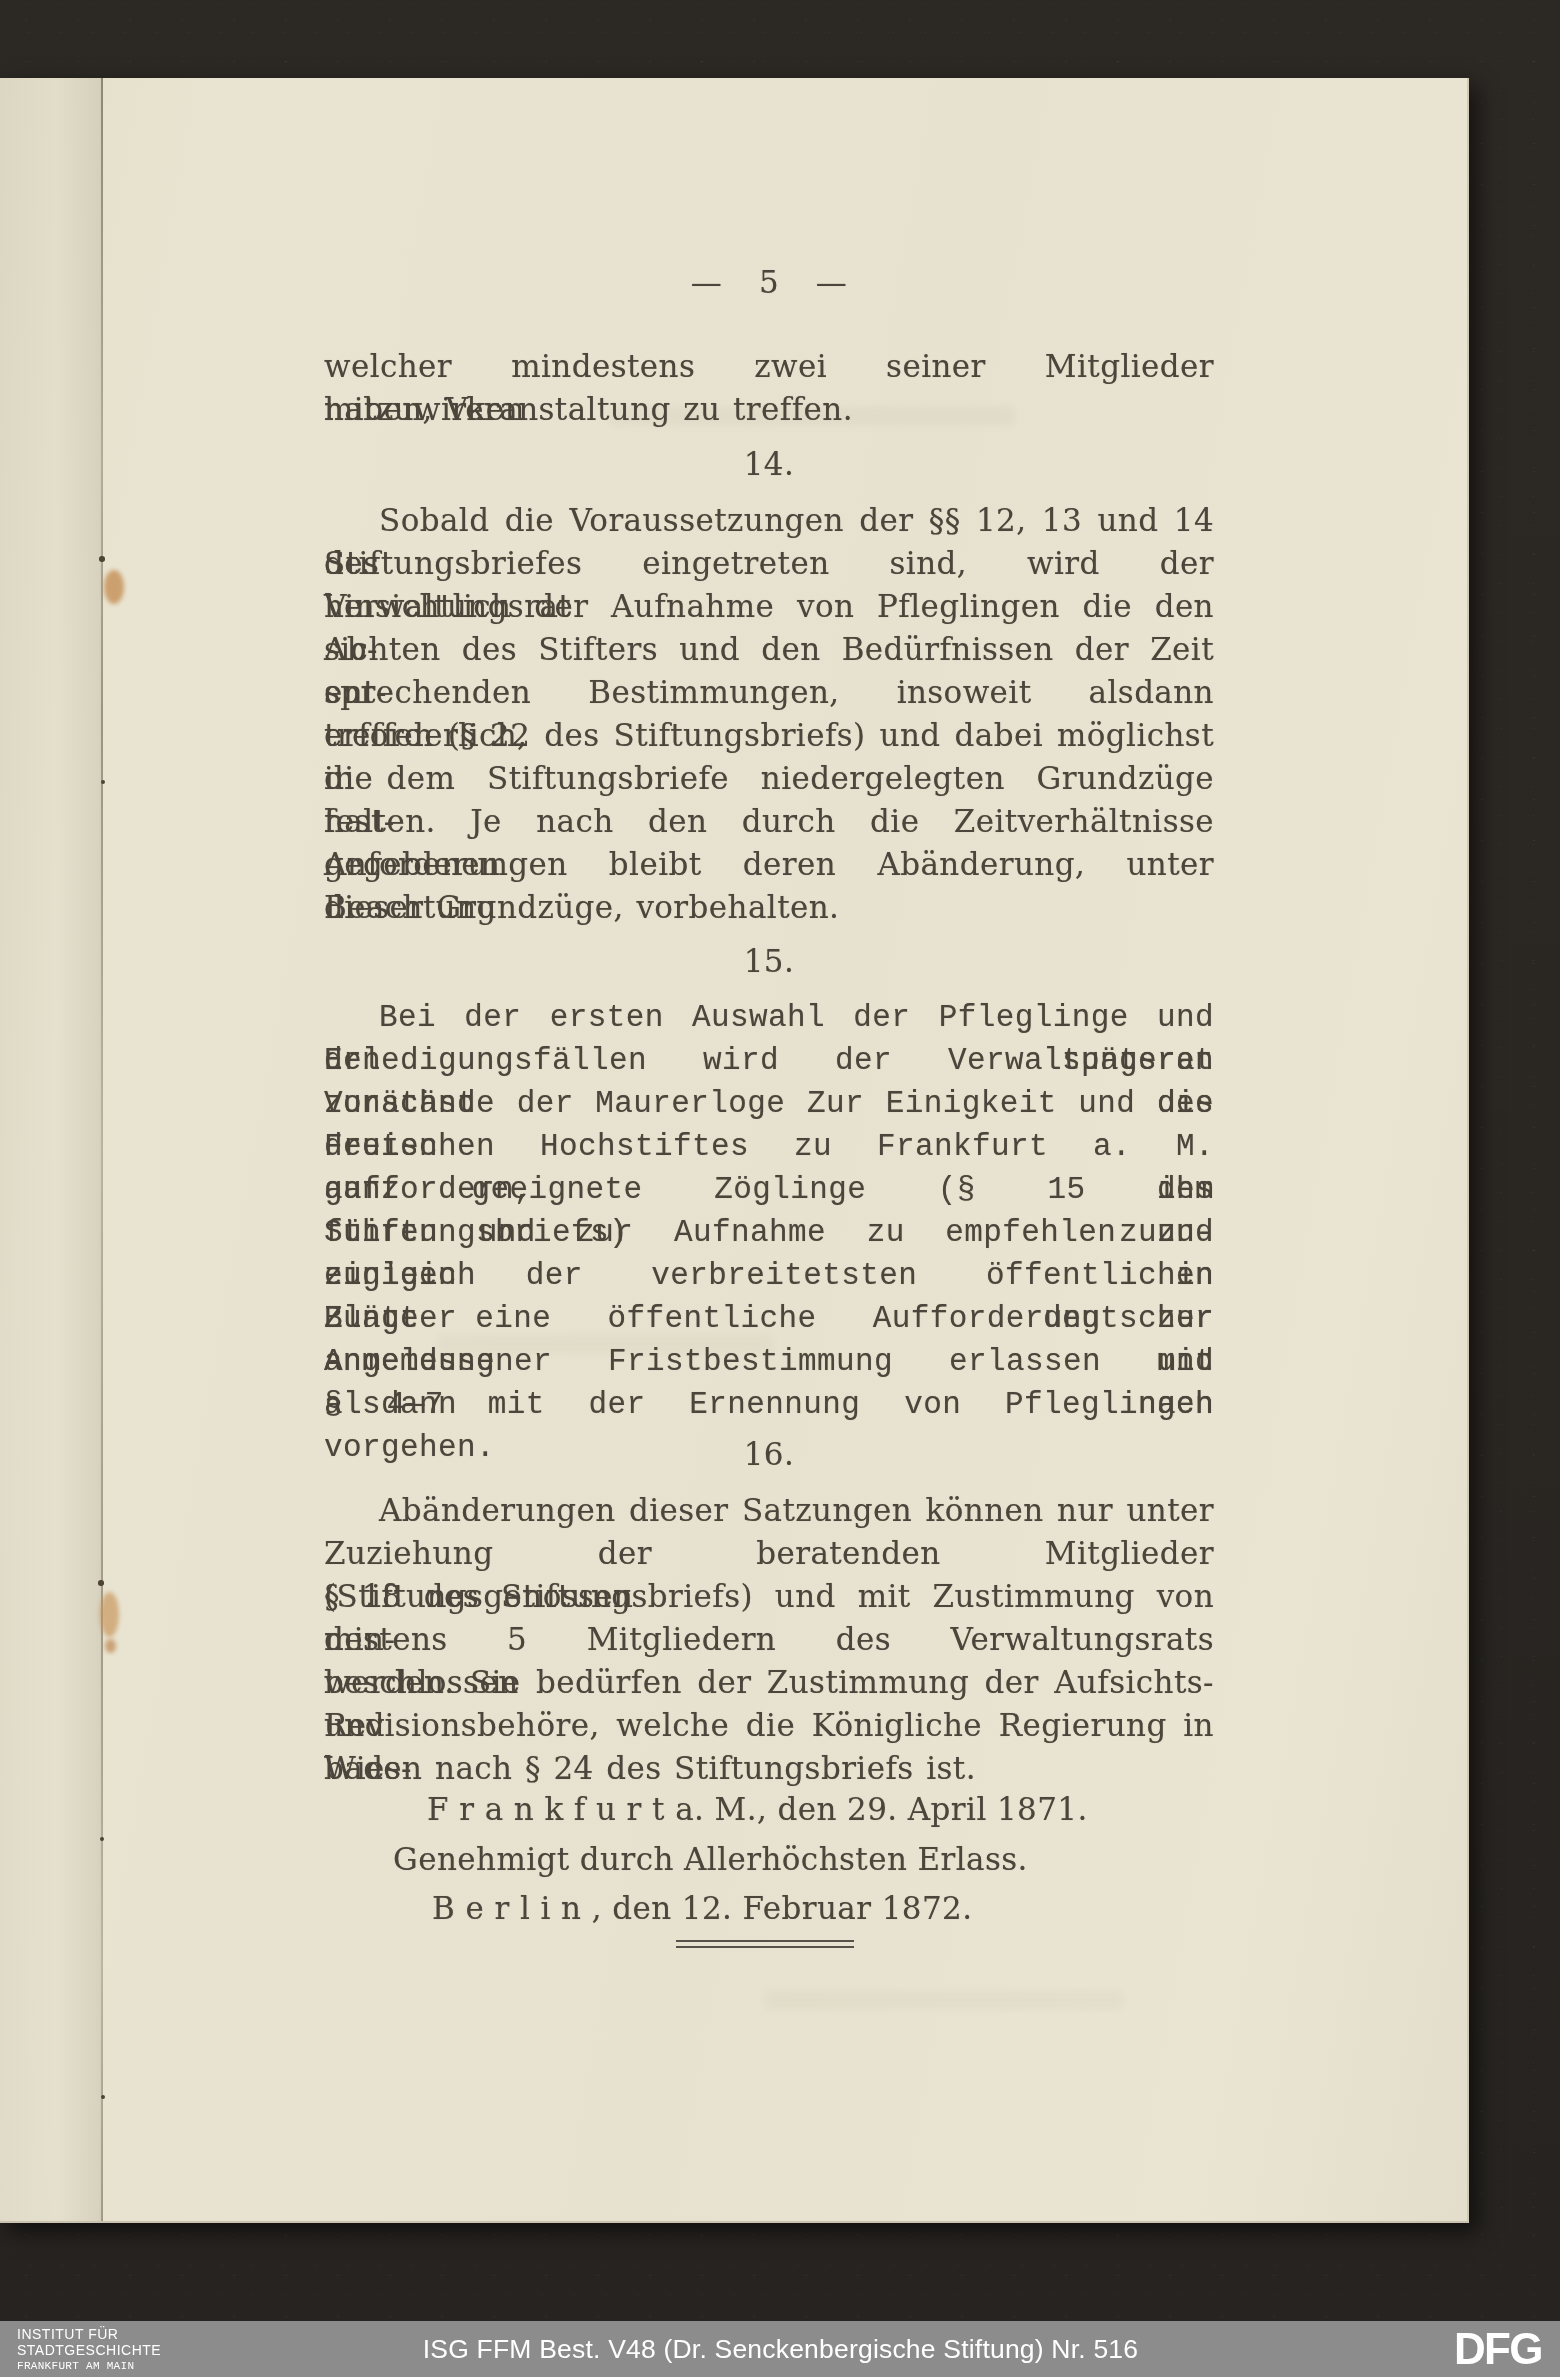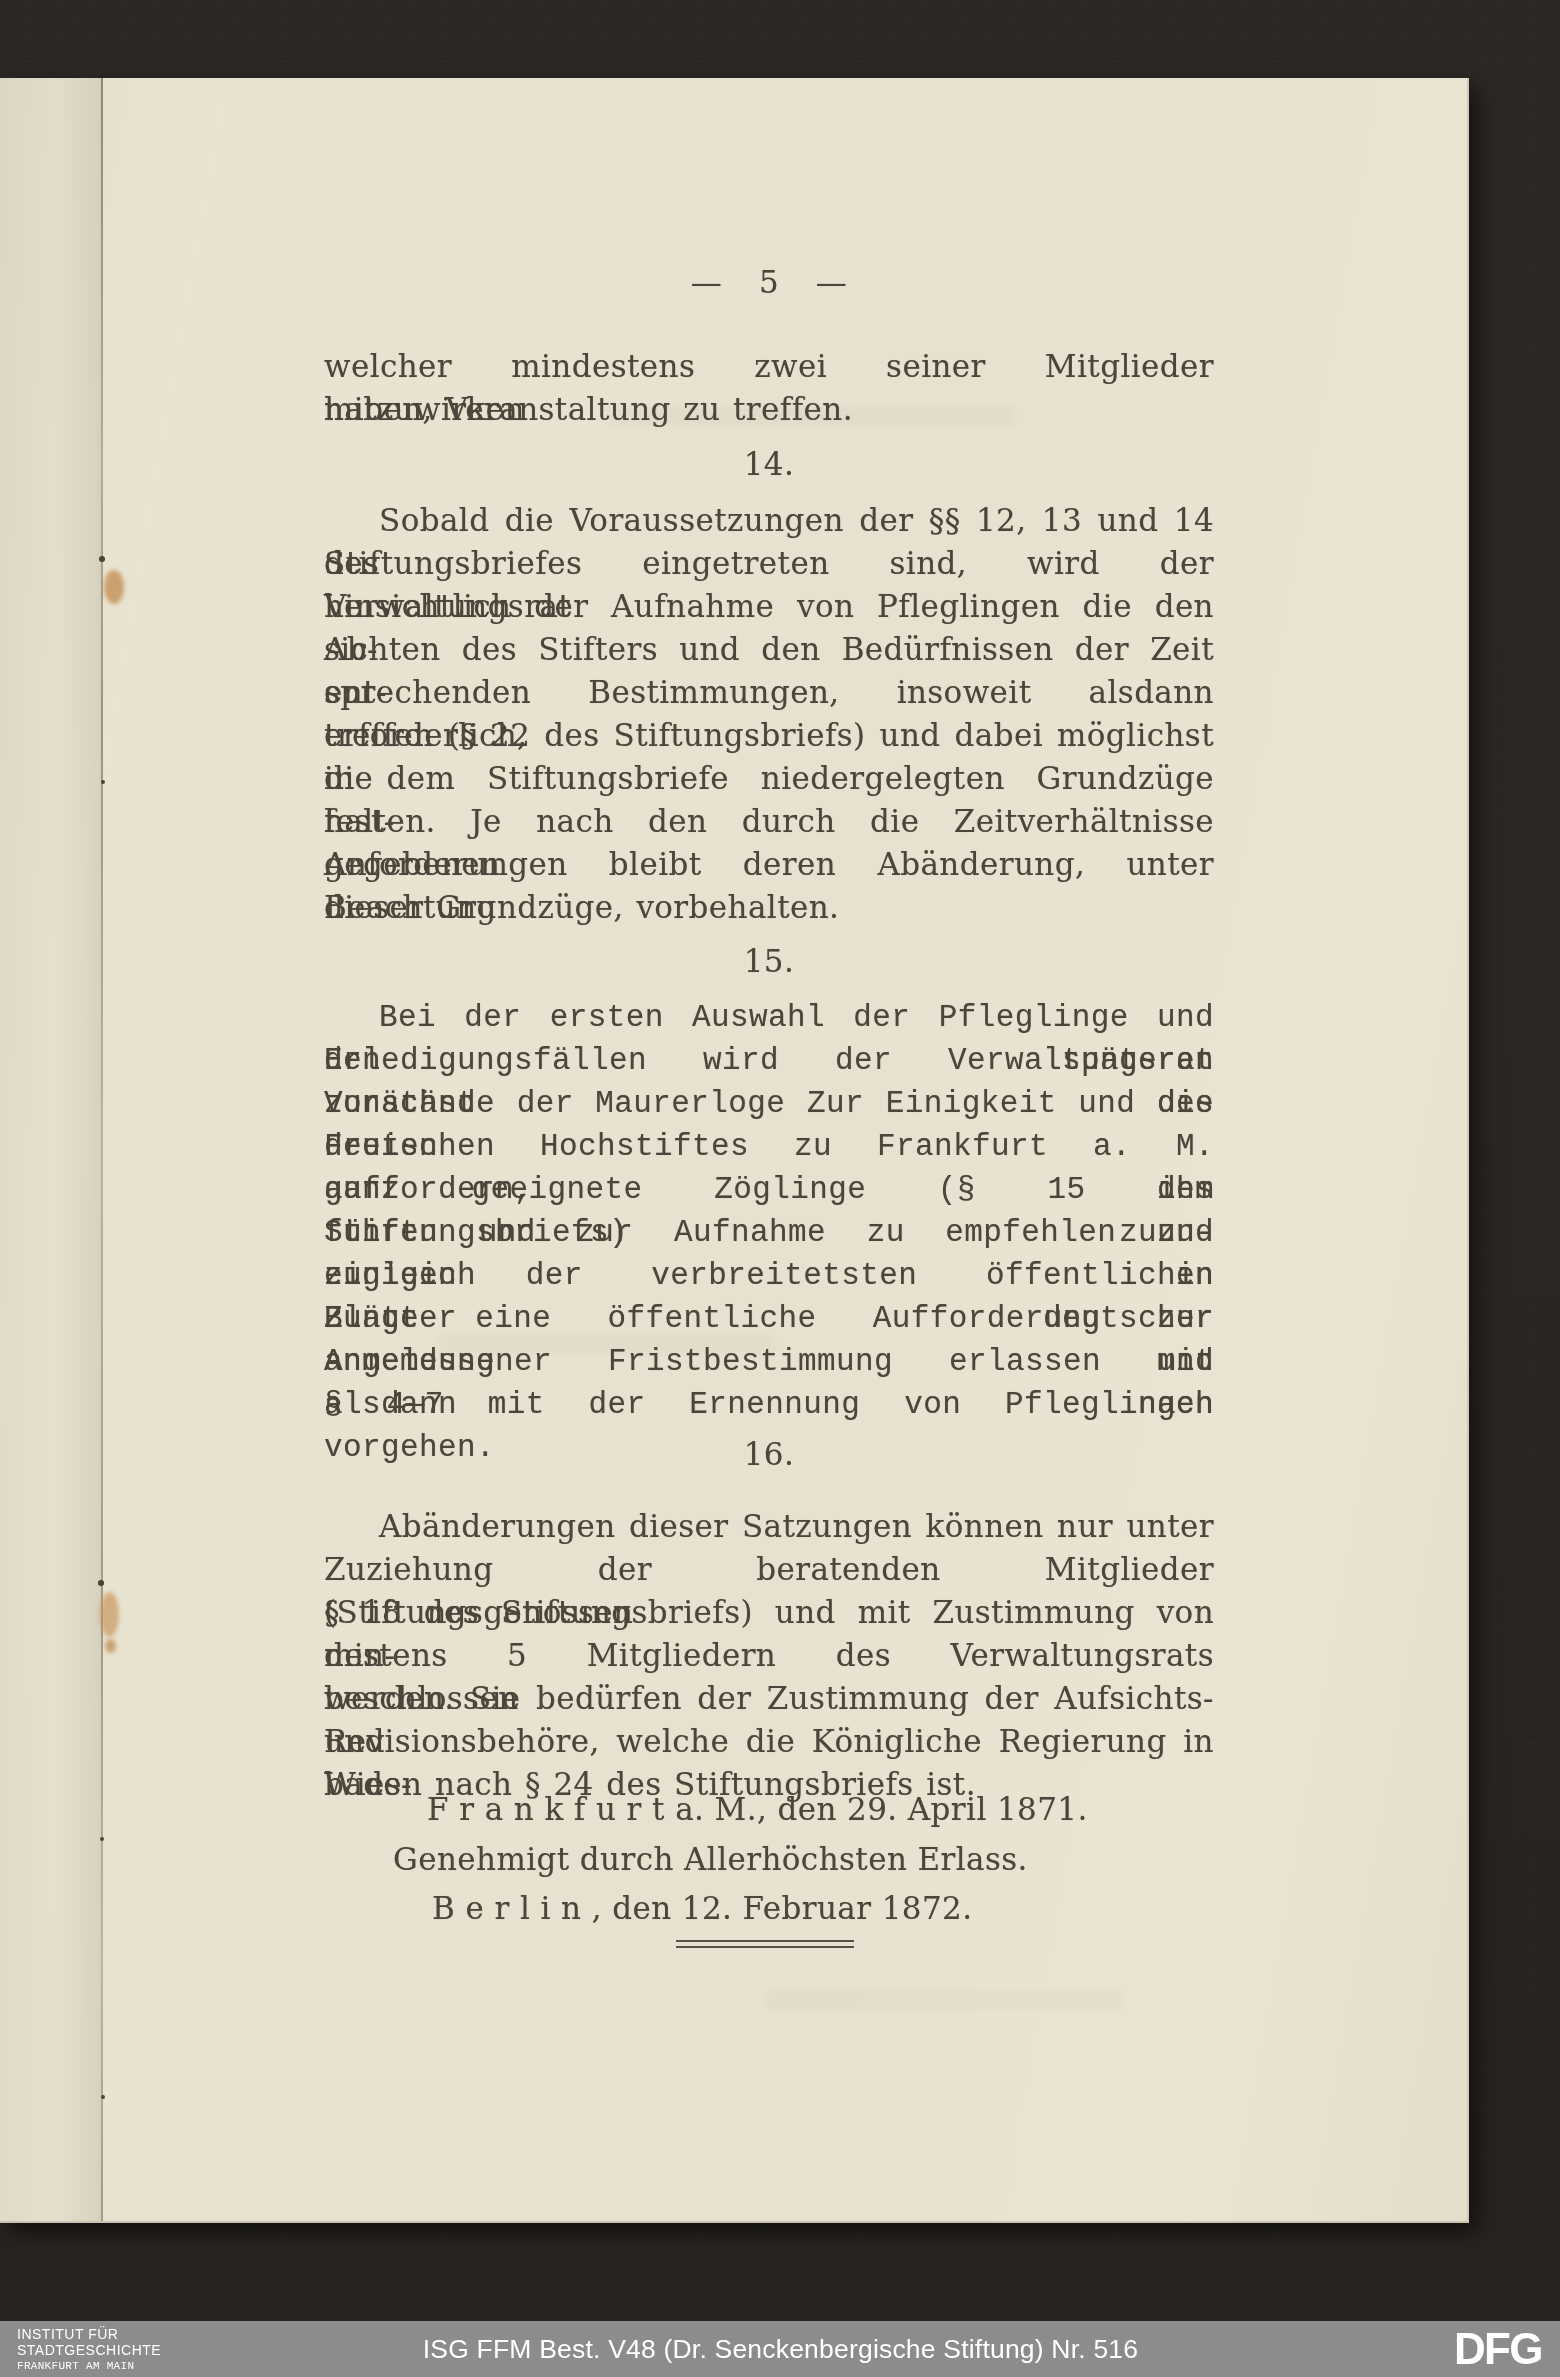--- a/index.html
+++ b/index.html
@@ -113,21 +113,21 @@
     <div class="line">deutschen Hochstiftes zu Frankfurt a. M. auffordern, ihm</div>
     <div class="line">ganz geeignete Zöglinge (§ 15 des Stiftungsbriefs) zuzu-</div>
     <div class="line">führen und zur Aufnahme zu empfehlen und zugleich in</div>
     <div class="line">einigen der verbreitetsten öffentlichen Blätter deutscher</div>
     <div class="line">Zunge eine öffentliche Aufforderung zur Anmeldung mit</div>
     <div class="line">angemessener Fristbestimmung erlassen und alsdann nach</div>
     <div class="line endline">§ 4—7 mit der Ernennung von Pfleglingen vorgehen.</div>
   </div>
 
   <div class="textblock tb center" style="top:1436px;">16.</div>
-  <div class="textblock tb" style="top:1489px;margin-top:16px;">
+  <div class="textblock tb" style="top:1489px;">
     <div class="line indent">Abänderungen dieser Satzungen können nur unter</div>
     <div class="line">Zuziehung der beratenden Mitglieder (Stiftungsgenossen</div>
     <div class="line">§ 18 des Stiftungsbriefs) und mit Zustimmung von min-</div>
     <div class="line">destens 5 Mitgliedern des Verwaltungsrats beschlossen</div>
     <div class="line">werden.  Sie bedürfen der Zustimmung der Aufsichts- und</div>
     <div class="line">Revisionsbehöre, welche die Königliche Regierung in Wies-</div>
     <div class="line endline">baden nach § 24 des Stiftungsbriefs ist.</div>
   </div>
 
   <div class="closing" style="left:427px;top:1791px;">F r a n k f u r t  a. M., den 29. April 1871.</div>

